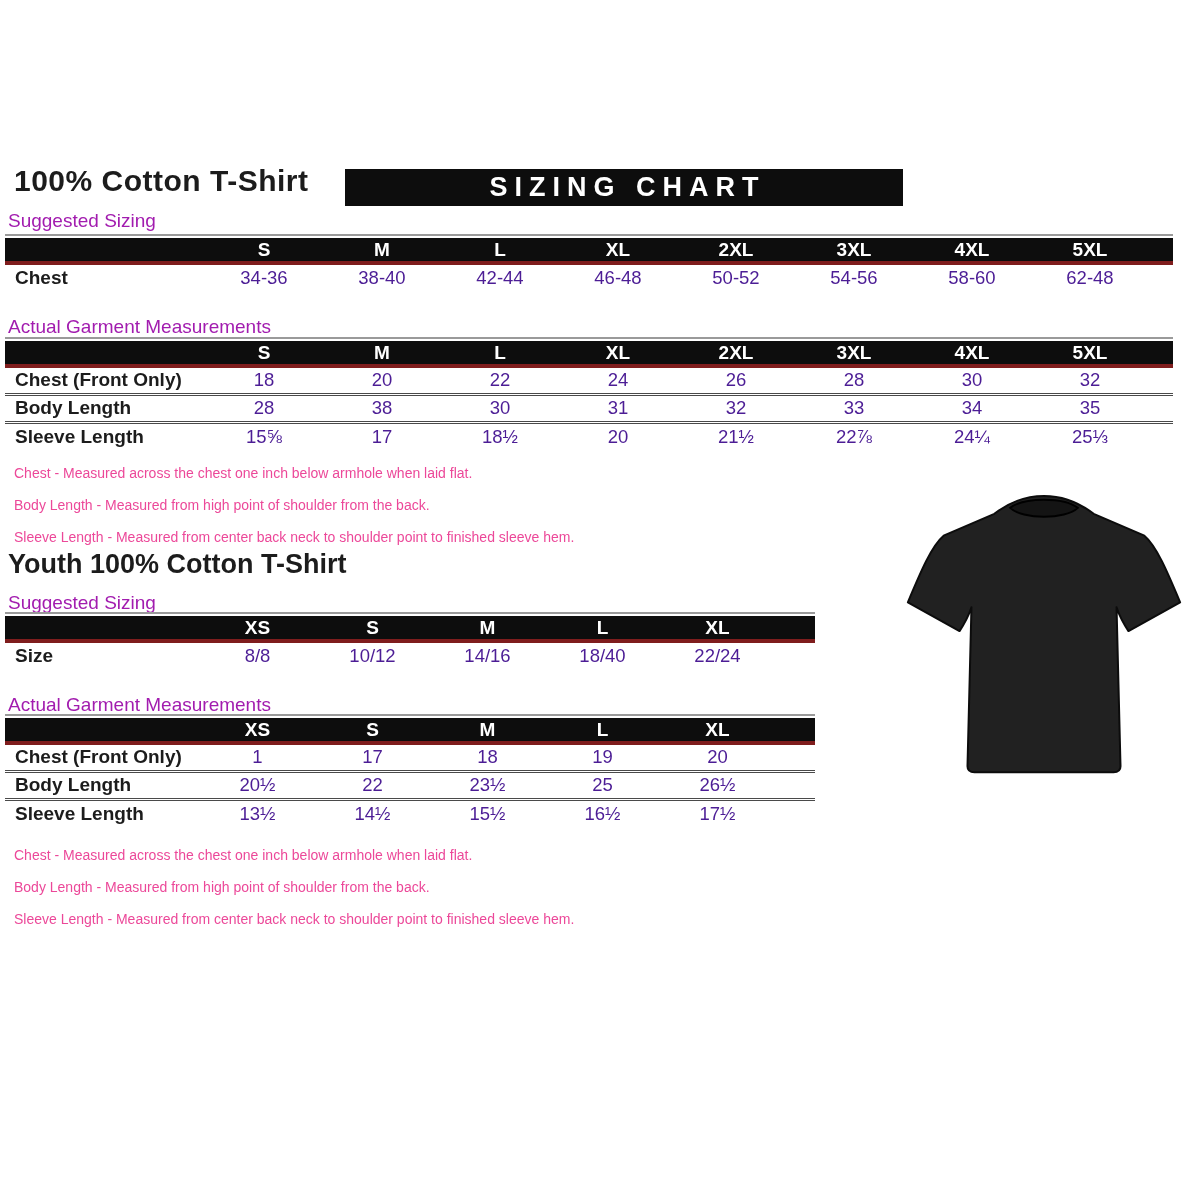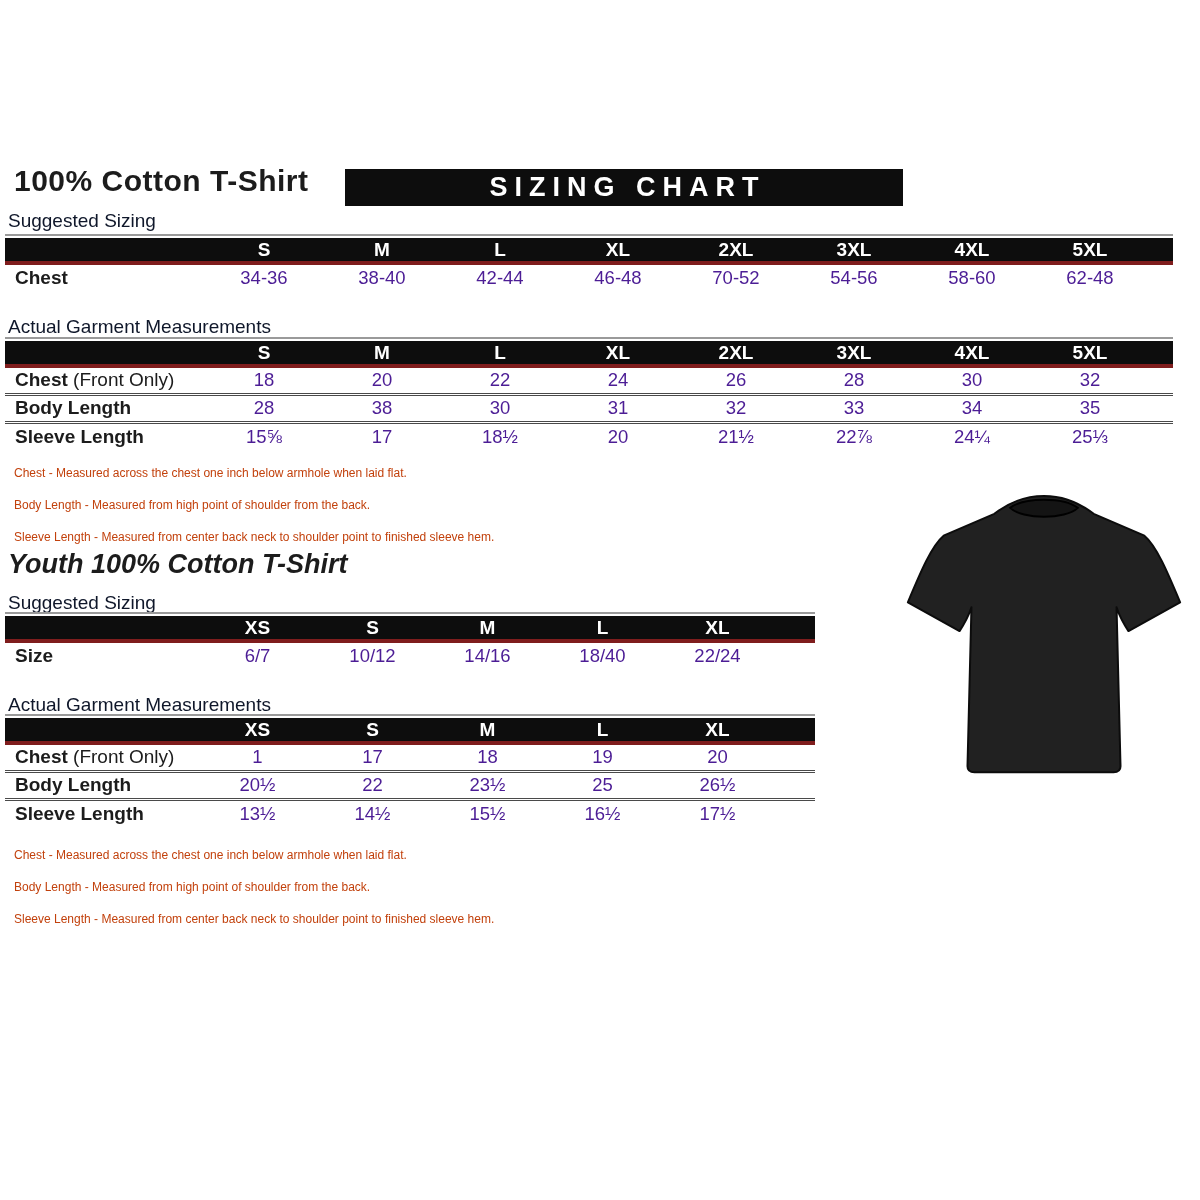--- a/index.html
+++ b/index.html
@@ -14,36 +14,36 @@
     font-family:"Liberation Sans","DejaVu Sans",sans-serif;color:var(--ink);
     overflow:hidden;
   }
   .abs{position:absolute;}
   .page-title{left:14px;top:164px;font-size:30px;font-weight:700;letter-spacing:0.5px;}
   .banner{
     left:345px;top:169px;width:558px;height:37px;background:var(--banner-bg);
     color:#fff;font-weight:700;font-size:27px;letter-spacing:7px;text-indent:7px;
     display:flex;align-items:center;justify-content:center;
   }
-  .section-label{font-size:19px;color:#0f172a;}
-  .youth-title{left:8px;top:549px;font-size:27px;font-weight:700;font-style:italic;}
-  .notes{font-size:12px;line-height:32px;color:#c2410c;}
+  .section-label{font-size:19px;color:#a21caf;}
+  .youth-title{left:8px;top:549px;font-size:27px;font-weight:700;}
+  .notes{font-size:14px;line-height:32px;color:#ec4899;}
   .tbl-wrap{border-top:2px solid #9a9a9a;padding-top:2px;}
   table.size-table{border-collapse:collapse;table-layout:fixed;width:100%;}
   table.size-table thead th{
     background:var(--header-bg);color:#ffffff;font-size:19px;font-weight:700;
     height:23px;padding:0;text-align:center;
   }
   table.size-table tbody tr{height:28px;}
   table.size-table tbody tr:first-child{border-top:4px solid #7f1d1d;}
   table.size-table tbody tr + tr{border-top:3px double #4a4a4a;}
   table.size-table tbody th{
     text-align:left;padding:0 0 0 10px;font-size:19px;font-weight:700;white-space:nowrap;
   }
-  table.size-table tbody th .sfx{font-weight:400;}
+  table.size-table tbody th .sfx{font-weight:700;}
   table.size-table tbody td{text-align:center;font-size:18.5px;padding:0;color:#4c1d95;}
   .shirt{left:893px;top:486px;width:302px;height:318px;}
 </style>
 </head>
 <body>
 
 <div class="abs page-title">100% Cotton T-Shirt</div>
 
 <div class="abs banner">
   <span>SIZING CHART</span>
@@ -79,21 +79,21 @@
           <th></th>
         </tr>
       </thead>
       <tbody>
         <tr>
           <th><span>Chest</span></th>
           <td>34-36</td>
           <td>38-40</td>
           <td>42-44</td>
           <td>46-48</td>
-          <td>70-52</td>
+          <td>50-52</td>
           <td>54-56</td>
           <td>58-60</td>
           <td>62-48</td>
           <td></td>
         </tr>
       </tbody>
     </table>
 </div>
 
 <div class="abs section-label" style="left:8px;top:316px;">Actual Garment Measurements</div>
@@ -195,21 +195,21 @@
           <th>S</th>
           <th>M</th>
           <th>L</th>
           <th>XL</th>
           <th></th>
         </tr>
       </thead>
       <tbody>
         <tr>
           <th><span>Size</span></th>
-          <td>6/7</td>
+          <td>8/8</td>
           <td>10/12</td>
           <td>14/16</td>
           <td>18/40</td>
           <td>22/24</td>
           <td></td>
         </tr>
       </tbody>
     </table>
 </div>
 

